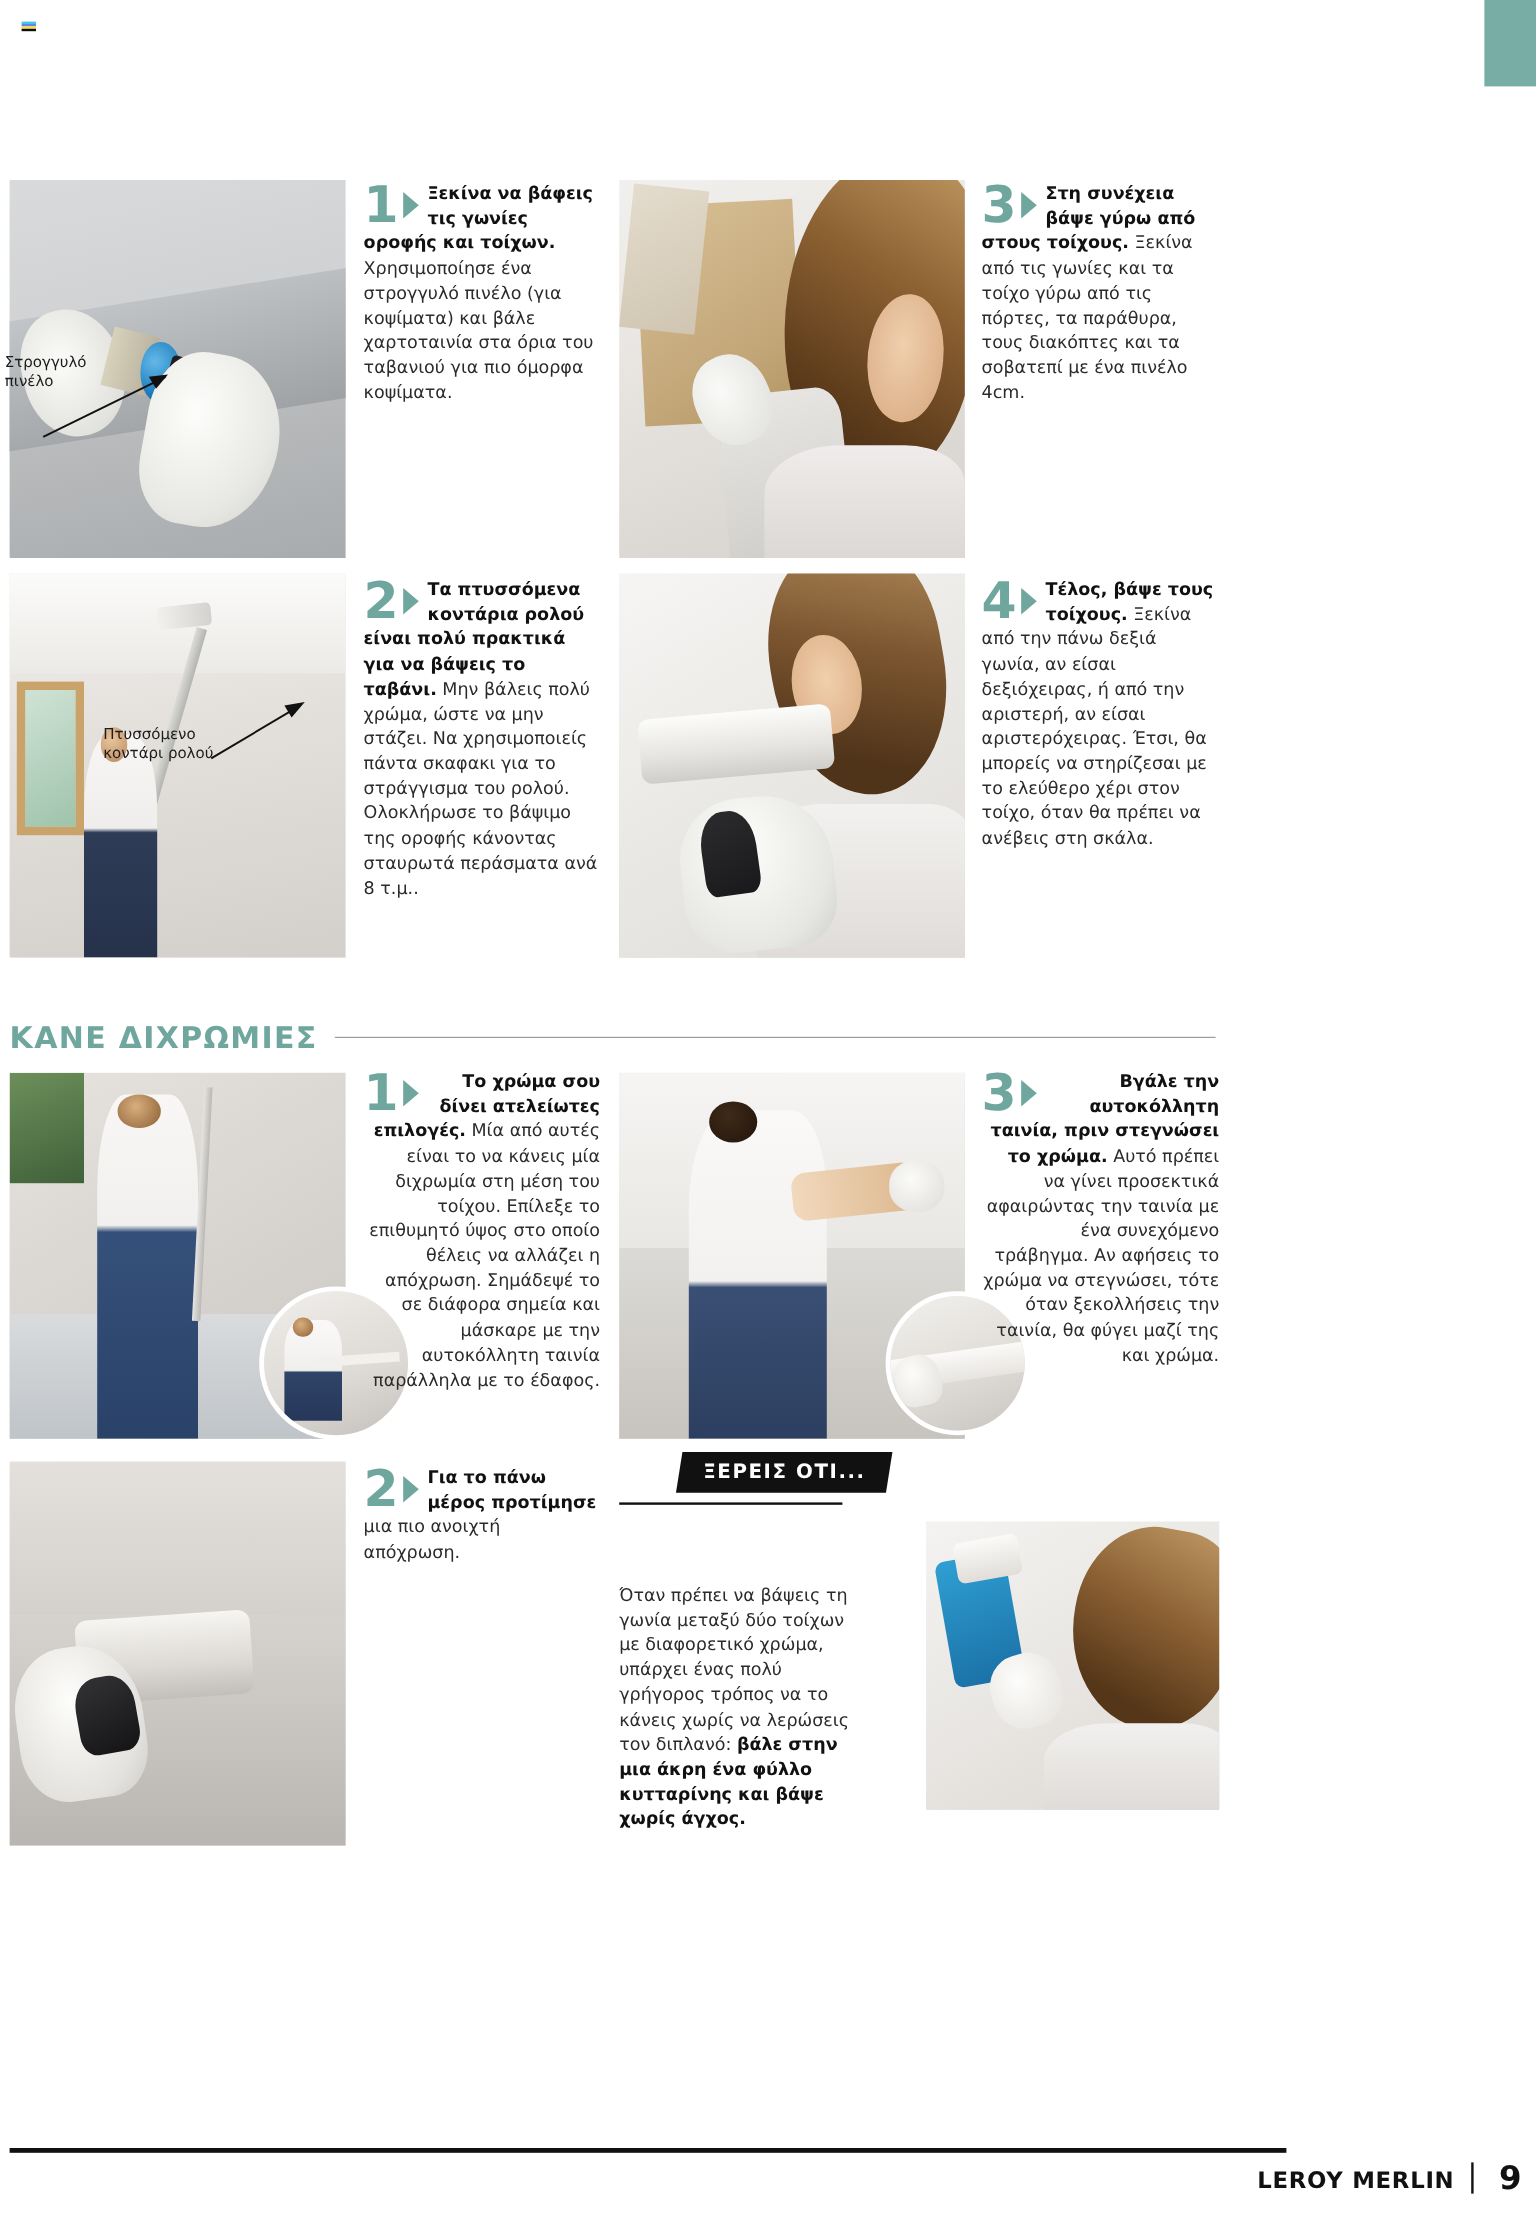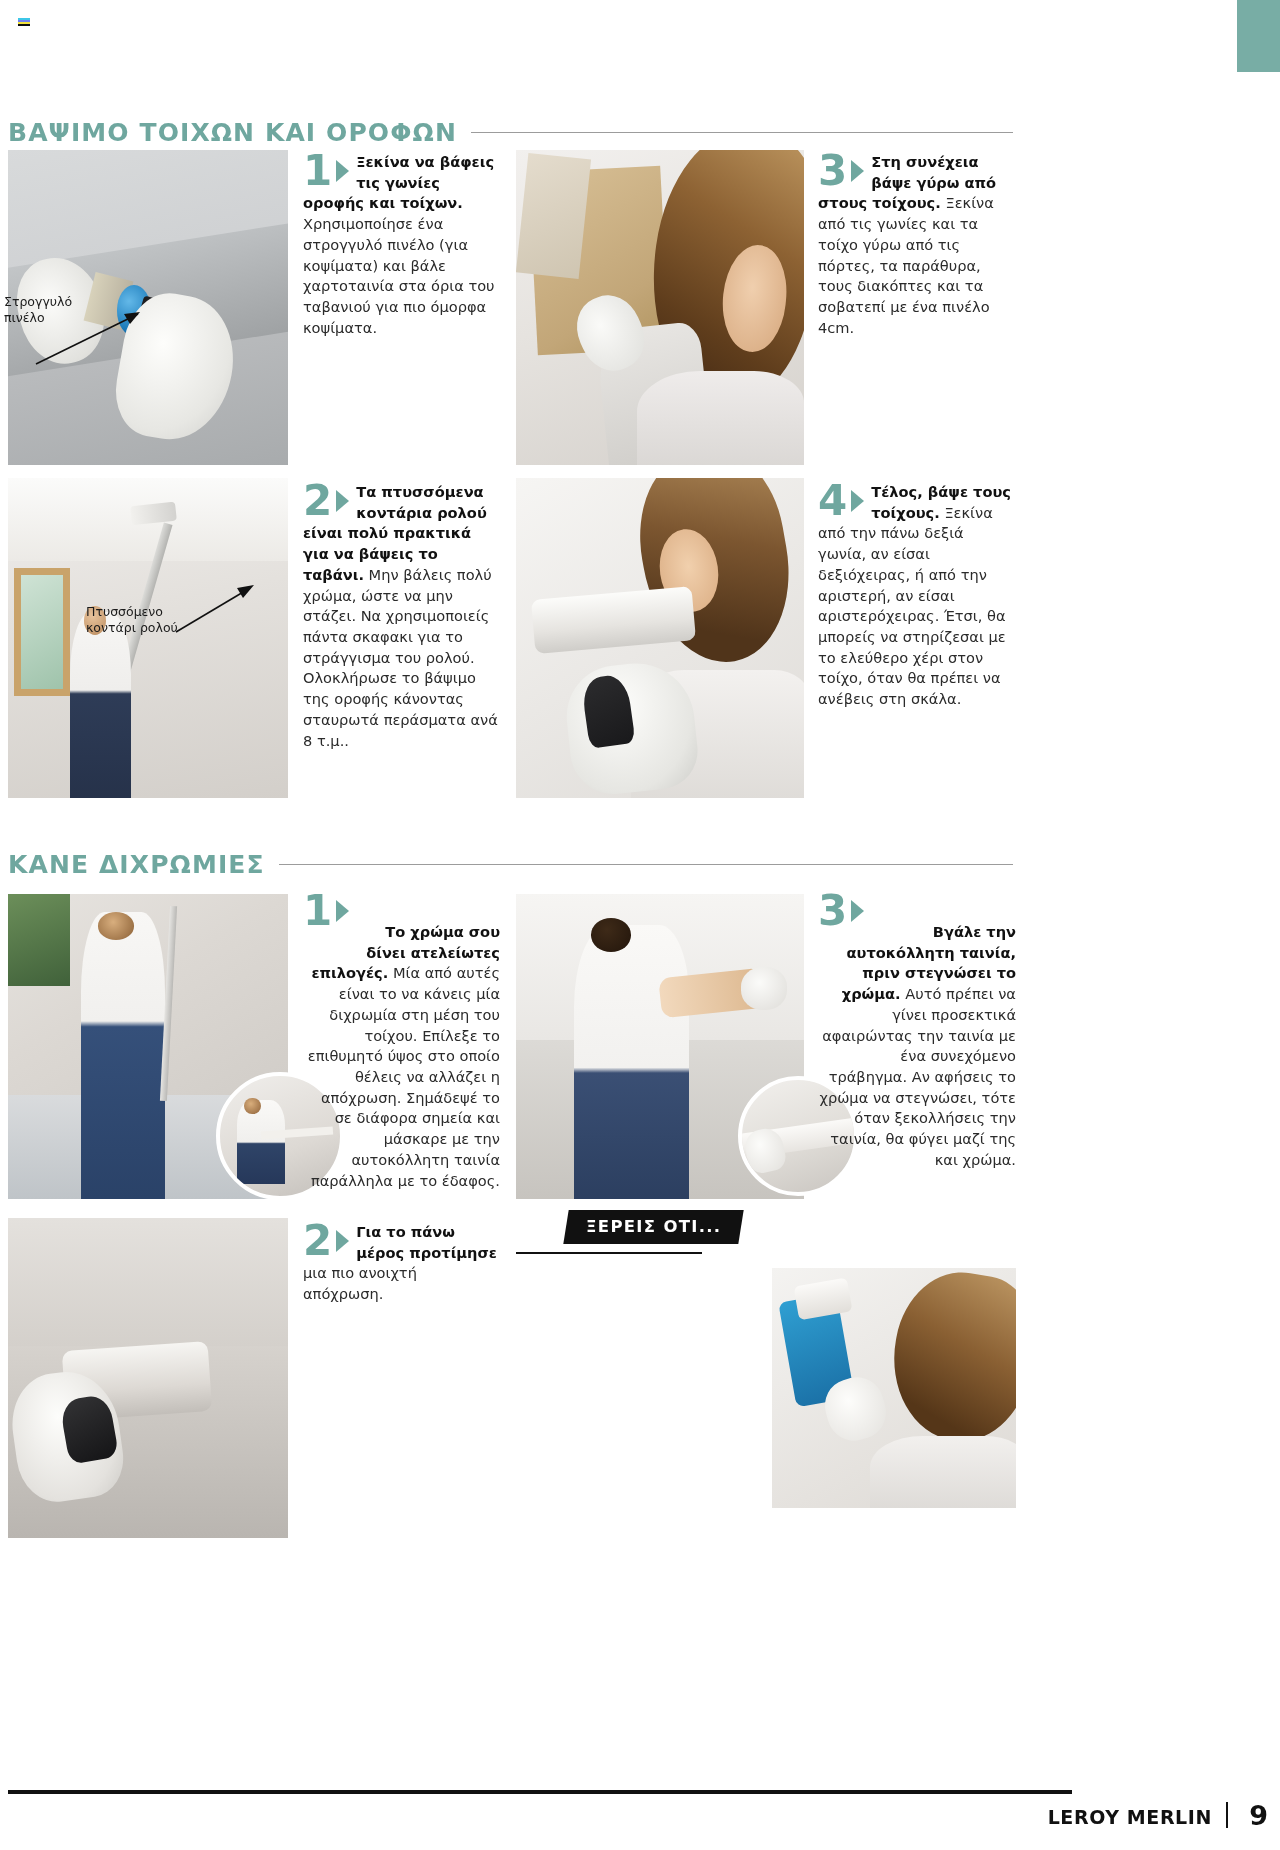--- a/index.html
+++ b/index.html
@@ -108,21 +108,21 @@
     border-top: 11px solid transparent;
     border-bottom: 11px solid transparent;
     border-left: 13px solid #6fa79f;
     margin-left: 4px;
     margin-top: 6px;
   }
   .step .body { text-align: left; }
   .step .body b { font-weight: 700; color: #111; }
 
   
-  .step.wrap-right .body { text-align: right; margin-top: 30px; }
+  .step.wrap-right .body { text-align: right; }
 
   
   .dyk-badge {
     position: absolute;
     background: #111;
     transform: skewX(-9deg);
     padding: 7px 20px 8px 20px;
   }
   .dyk-badge span {
     display: block;
@@ -563,24 +563,20 @@
 
   <div class="reg-mark">
     <i class="c"></i>
       <i class="m"></i>
       <i class="y"></i>
       <i class="k"></i>
   </div>
 
   <div class="corner-block"></div>
 
-  <div class="section-head" id="sec-paint">
-    <div class="title">ΒΑΨΙΜΟ ΤΟΙΧΩΝ ΚΑΙ ΟΡΟΦΩΝ</div>
-    <div class="rule"></div>
-  </div>
 
   <div class="photo p-ceiling-brush" style="left:8px; top:150px; width:280px; height:315px;">
     <div class="ph-inner">
       <div class="band"></div>
       <div class="glove"></div>
       <div class="ferrule"></div>
       <div class="knob"></div>
       <div class="handle"></div>
       <div class="glove2"></div>
     </div>
@@ -739,20 +735,21 @@
     </div>
     <div class="body"><b>Για το πάνω μέρος προτίμησε</b><span> μια πιο ανοιχτή απόχρωση.</span></div>
   </div>
 
   <div class="dyk-badge" style="left:566px; top:1210px;">
     <span>ΞΕΡΕΙΣ ΟΤΙ...</span>
   </div>
   <div class="dyk-rule" style="left:516px; top:1252px; width:186px;"></div>
 
 
+  <div class="dyk-body" style="left:516px; top:1320px; width:208px;"><span>Όταν πρέπει να βάψεις τη γωνία μεταξύ δύο τοίχων με διαφορετικό χρώμα, υπάρχει ένας πολύ γρήγορος τρόπος να το κάνεις χωρίς να λερώσεις τον διπλανό: </span><b>βάλε στην μια άκρη ένα φύλλο κυτταρίνης και βάψε χωρίς άγχος.</b></div>
 
   <div class="photo p-dyk-photo" style="left:772px; top:1268px; width:244px; height:240px;">
     <div class="ph-inner">
       <div class="wall"></div>
       <div class="roller"></div>
       <div class="rollerHead"></div>
       <div class="hair"></div>
       <div class="shirt"></div>
       <div class="glove"></div>
     </div>

